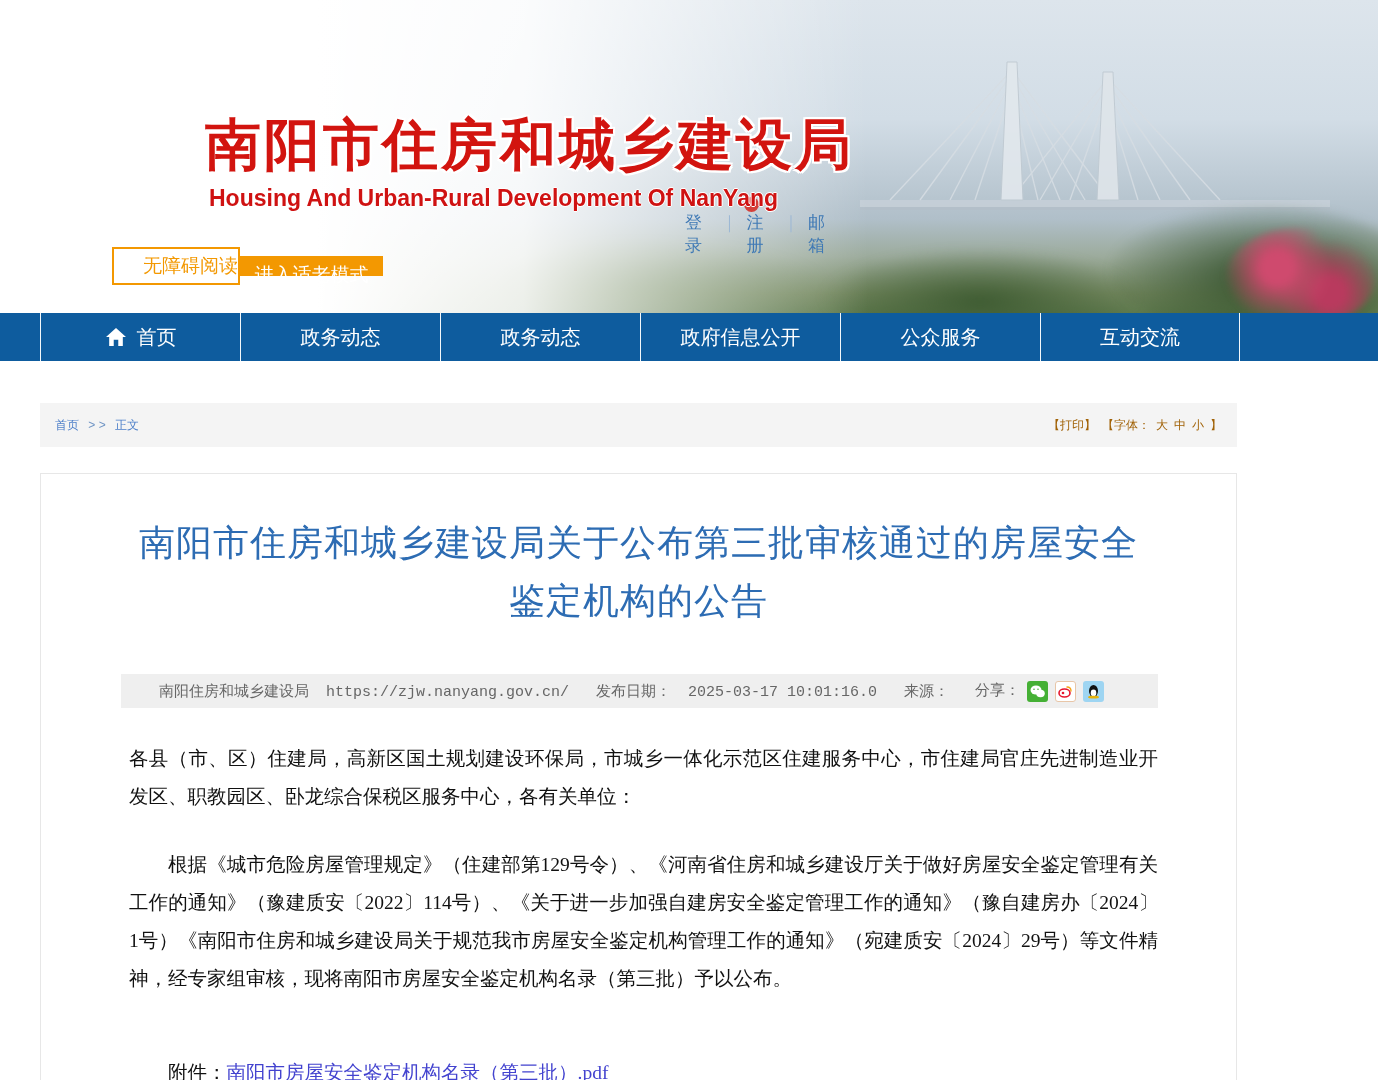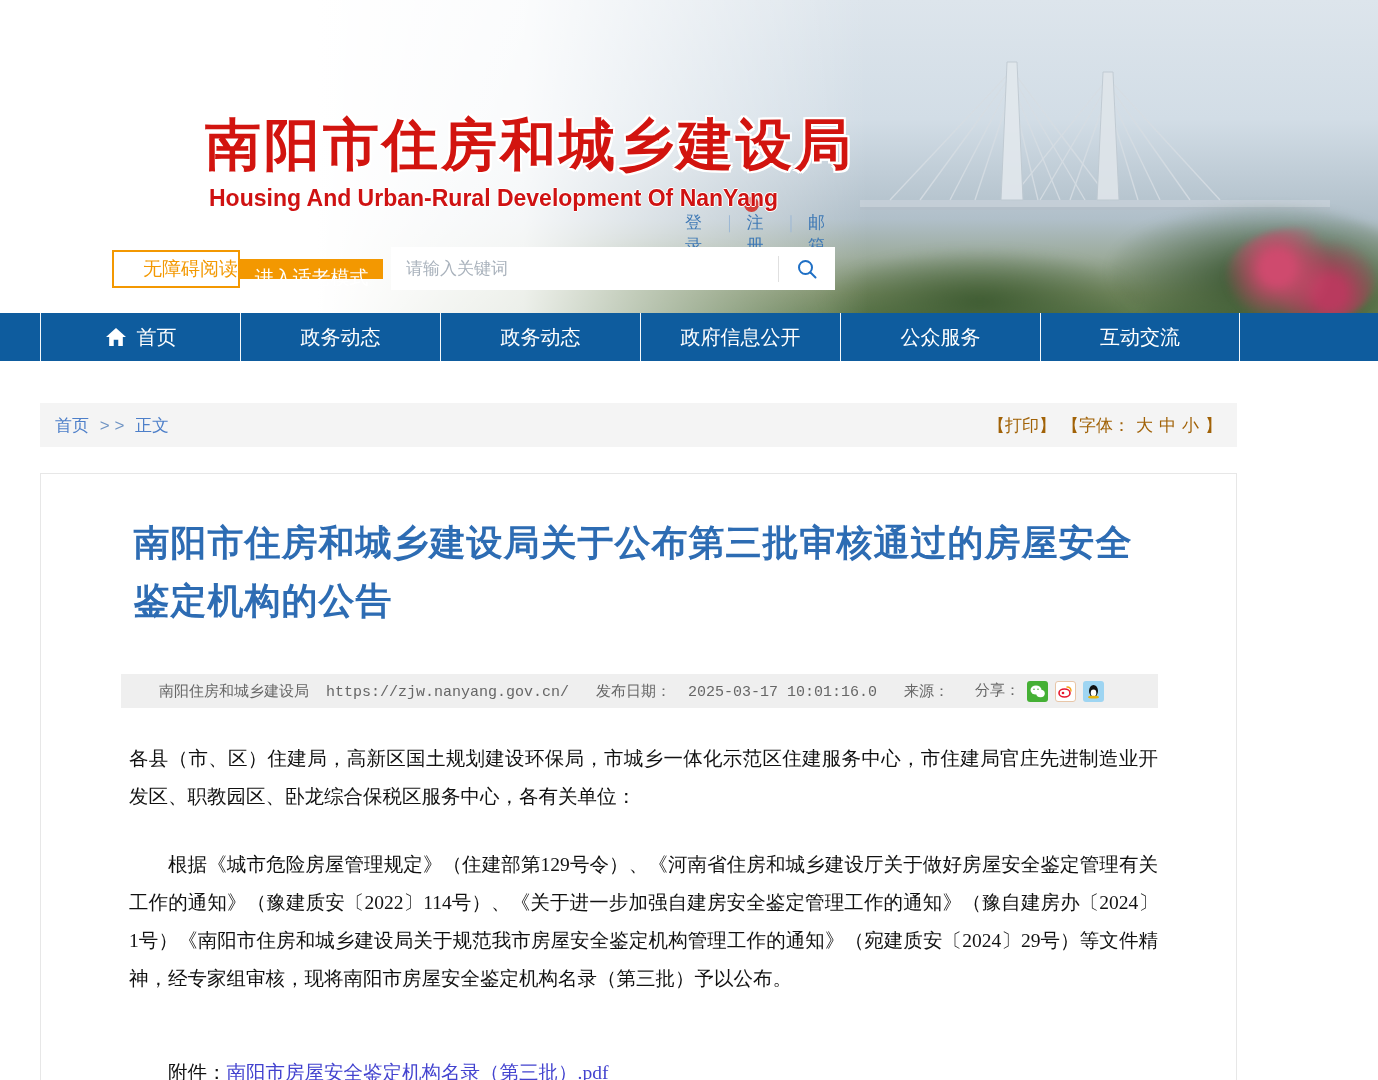--- a/index.html
+++ b/index.html
@@ -62,32 +62,32 @@
   
   .nav { width:1378px; height:48px; background:#0e5c9e; display:flex; padding-left:40px; }
   .nav-item { width:200px; height:48px; display:flex; align-items:center; justify-content:center;
             gap:10px; color:#fff; font-size:20px; border-left:1px solid rgba(255,255,255,.95);
             cursor:pointer; }
   .nav-item:last-child { border-right:1px solid rgba(255,255,255,.95); }
 
   
   .breadcrumb { margin:42px 0 0 40px; width:1197px; height:44px; background:#f4f4f4;
             display:flex; align-items:center; justify-content:space-between; padding:0 15px;
-            font-size:17px; }
+            font-size:12px; }
   .breadcrumb a { color:#4d7fc9; text-decoration:none; cursor:pointer; }
   .breadcrumb .sep { color:#6f94c4; margin:0 6px; }
   .bc-right { color:#a16207; display:flex; align-items:center; gap:6px; }
   .bc-right span { cursor:default; }
   .bc-right .clickable { cursor:pointer; }
 
   
   .card { margin:26px 0 0 40px; width:1197px; border:1px solid #e7e7e7; background:#fff;
             min-height:620px; padding-bottom:80px; }
-  .article-title { margin:40px auto 0; max-width:1010px; color:#2d6cb3;
-            font-size:36px; line-height:58px; font-weight:700; letter-spacing:1px; }
+  .article-title { margin:40px auto 0; max-width:1010px; text-align:center; color:#2d6cb3;
+            font-size:36px; line-height:58px; font-weight:400; letter-spacing:1px; }
   .meta-bar { margin:44px 78px 0 80px; height:34px; background:#efefef; display:flex;
             align-items:center; font-size:15px; color:#666; padding:0 12px; }
   .meta-main { flex:1; text-align:center;font-family:Liberation Mono, monospace; }
   .meta-main span { margin:0 4px; }
   .meta-share { display:flex; align-items:flex-start; gap:7px; padding-right:42px; }
   .share-icon { width:21px; height:21px; border-radius:3px; display:inline-flex;
             align-items:center; justify-content:center; cursor:pointer; }
 
   .body-text { font-family:"Liberation Serif","DejaVu Serif",serif; color:#111;
             font-size:19.5px; line-height:38px; text-align:justify; }
@@ -142,30 +142,20 @@
     <a>登录</a>
     <span class="sep">｜</span>
     <a>注册</a>
     <span class="sep">｜</span>
     <a>邮箱</a>
   </div>
 
   <div class="toolbar">
     <div class="btn-access">无障碍阅读</div>
     <div class="btn-elder">进入适老模式</div>
-    <div class="search">
-      <input type="text" placeholder="请输入关键词" style="">
-      <div class="vdiv"></div>
-      <button class="search-btn">
-        <svg width="24" height="24" viewBox="0 0 24 24">
-          <circle cx="10.5" cy="10.5" r="6.5" fill="none" stroke="#1e6fc5" stroke-width="2"></circle>
-          <line x1="15.5" y1="15.5" x2="20.5" y2="20.5" stroke="#1e6fc5" stroke-width="2" stroke-linecap="round"></line>
-        </svg>
-      </button>
-    </div>
   </div>
 </div>
 
 <div class="nav">
   <div class="nav-item">
     <svg width="22" height="20" viewBox="0 0 24 22">
       <path d="M12 1 L23 11 H19.5 V21 H14.5 V14 H9.5 V21 H4.5 V11 H1 Z" fill="#fff"></path>
     </svg>
     <span>首页</span>
   </div>

